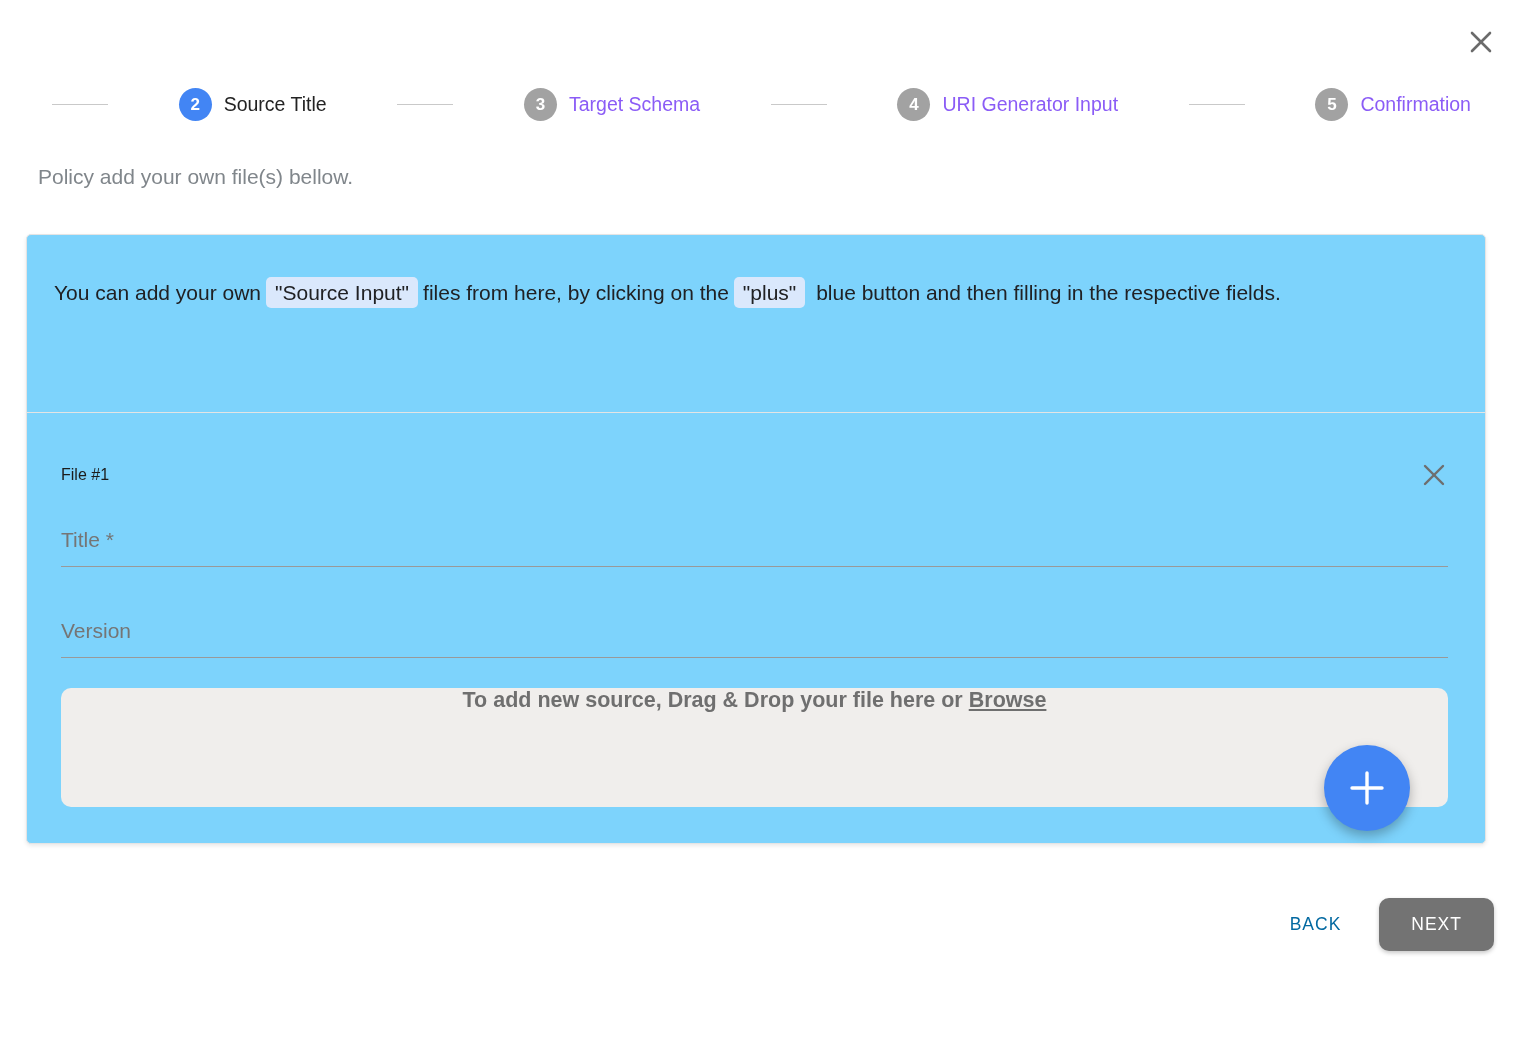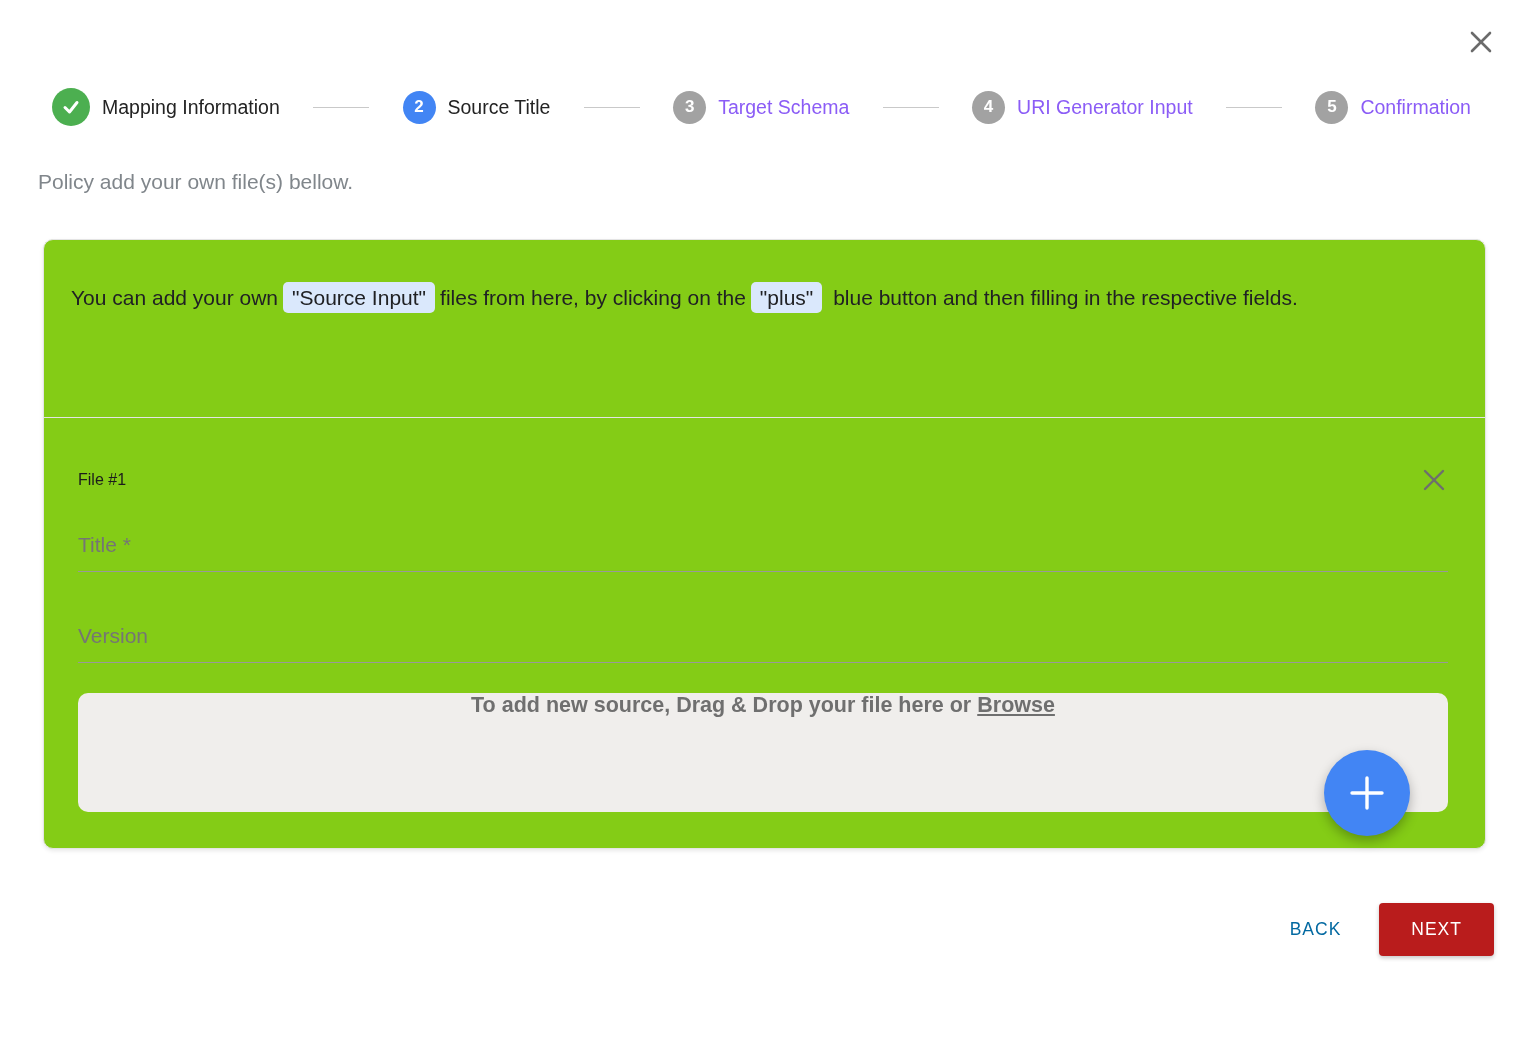--- a/index.html
+++ b/index.html
@@ -36,25 +36,25 @@
   .step-label { margin-left: 12px; font-size: 19.5px; }
   .step-label.done-or-active { color: #232323; }
   .step-label.pending { color: #8b5cf6; }
   .connector { flex: 0 0 56px; height: 1px; background: #c9c9c9; }
 
   
   .subtitle { margin: 44px 0 0 38px; font-size: 21px; color: #80868b; }
 
   
   .panel {
-    margin: 45px 38px 0 43px;
+    margin: 45px 38px 0 26px;
     border: 1px solid #e4e4e4;
-    border-radius: 10px;
+    border-radius: 5px;
     box-shadow: 0 2px 4px rgba(0,0,0,0.09);
-    background: #84cc16;
+    background: #7dd3fc;
   }
   .panel-info { padding: 39px 27px 0 27px; height: 177px; }
   .info-text { font-size: 21px; line-height: 38px; color: #202124; }
   .chip {
     background: #dae8fc; border-radius: 5px;
     padding: 4px 9px; margin: 0 5px; white-space: nowrap;
   }
 
   
   .panel-card {
@@ -102,24 +102,24 @@
     display: flex; align-items: center; justify-content: flex-end;
     margin: 54px 30px 0 0;
   }
   .back-btn {
     background: none; border: none; cursor: pointer;
     font-family: "Liberation Sans", sans-serif;
     font-size: 17.5px; letter-spacing: 1px; color: #0369a1;
     margin-right: 34px; padding: 10px 4px;
   }
   .next-btn {
-    background: #b91c1c; border: none; cursor: pointer;
+    background: #737373; border: none; cursor: pointer;
     font-family: "Liberation Sans", sans-serif;
     font-size: 17.5px; letter-spacing: 1px; color: #ffffff;
-    padding: 16px 32px; border-radius: 4px;
+    padding: 16px 32px; border-radius: 10px;
     box-shadow: 0 2px 4px rgba(0,0,0,0.22);
   }
 
   svg { display: block; }
 </style>
 </head>
 <body>
 
 <div>
 
@@ -127,28 +127,20 @@
     <span>
       <svg width="28" height="28" viewBox="0 0 28 28">
         <line x1="5" y1="5" x2="23" y2="23" stroke="#6b6b6b" stroke-width="2.6" stroke-linecap="round"></line>
         <line x1="23" y1="5" x2="5" y2="23" stroke="#6b6b6b" stroke-width="2.6" stroke-linecap="round"></line>
       </svg>
     </span>
   </button>
 
   <div class="stepper">
 
-    <div class="step">
-      <span class="step-circle completed">
-        <svg width="20" height="20" viewBox="0 0 20 20">
-          <polyline points="4,10.5 8.5,15 16,5.5" fill="none" stroke="#ffffff" stroke-width="3" stroke-linecap="round" stroke-linejoin="round"></polyline>
-        </svg>
-      </span>
-      <span class="step-label done-or-active">Mapping Information</span>
-    </div>
 
     <span class="connector"></span>
 
     <div class="step">
       <span class="step-circle active">2</span>
       <span class="step-label done-or-active">Source Title</span>
     </div>
 
     <span class="connector"></span>
 

